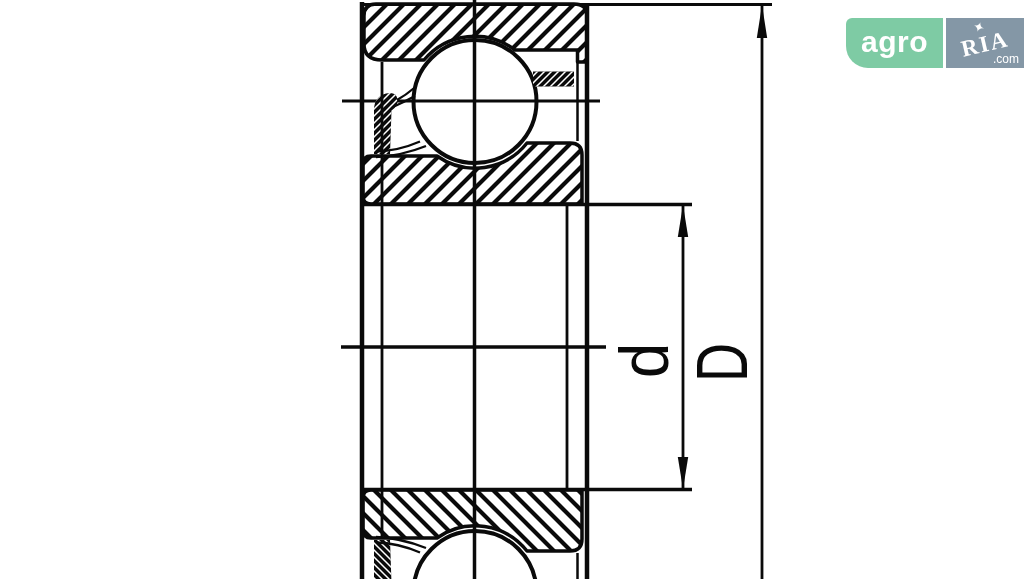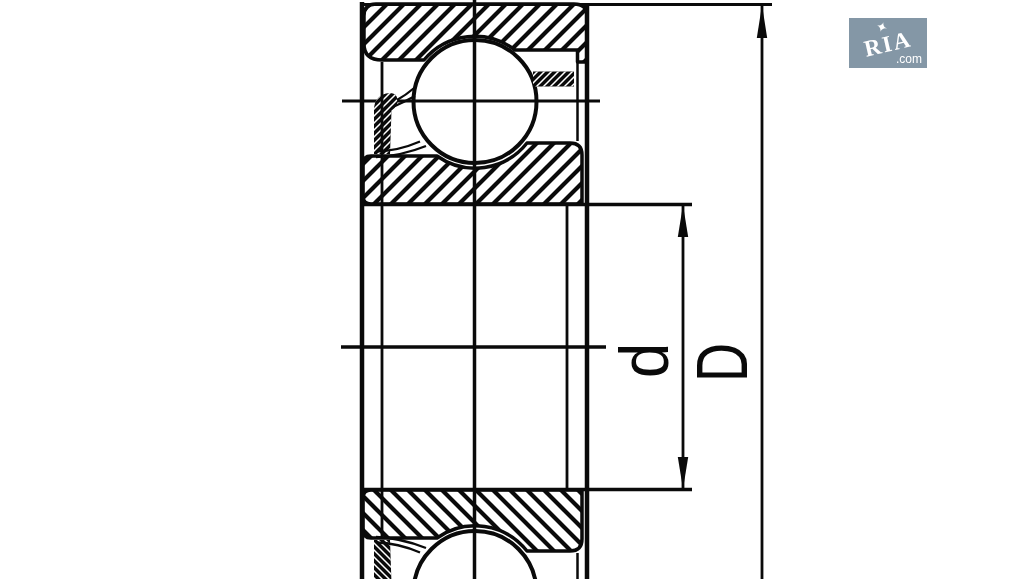--- a/index.html
+++ b/index.html
@@ -101,19 +101,22 @@
 
       <g>
         <line x1="762" y1="6" x2="762" y2="579" stroke="currentColor" stroke-width="2.8"></line>
         <path d="M762,5 L756.8,38 L767.2,38 Z" fill="currentColor"></path>
         <text transform="translate(747,362.5) rotate(-90) scale(0.75,1)" font-size="72" text-anchor="middle" fill="currentColor">D</text>
       </g>
     </svg>
   </div>
 
   <div class="logo">
+    <div class="logo-left" style="background: rgb(126, 203, 164);">
+      <span style="color: rgb(255, 255, 255);">agro</span>
+    </div>
     <div class="logo-right" style="background: rgb(132, 151, 166);">
       <span class="ria-star">✦</span>
       <span class="ria" style="color: rgb(255, 255, 255);">RIA</span>
       <span class="dotcom" style="color: rgb(255, 255, 255);">.com</span>
     </div>
   </div>
 </div>
 
 </body></html>

